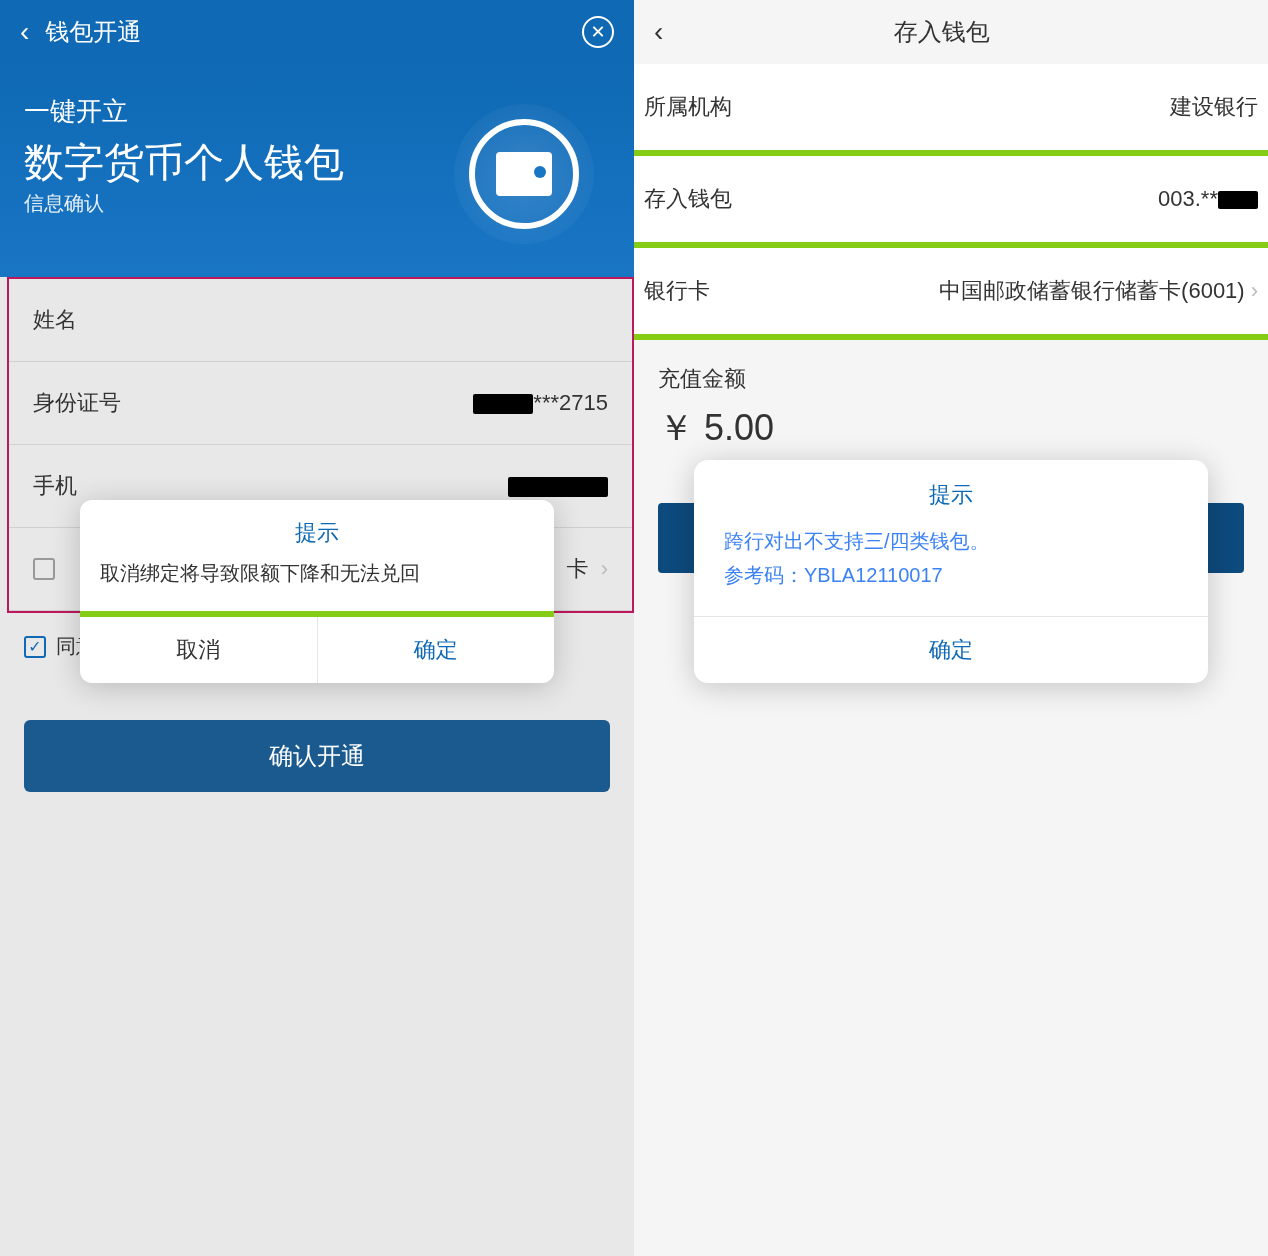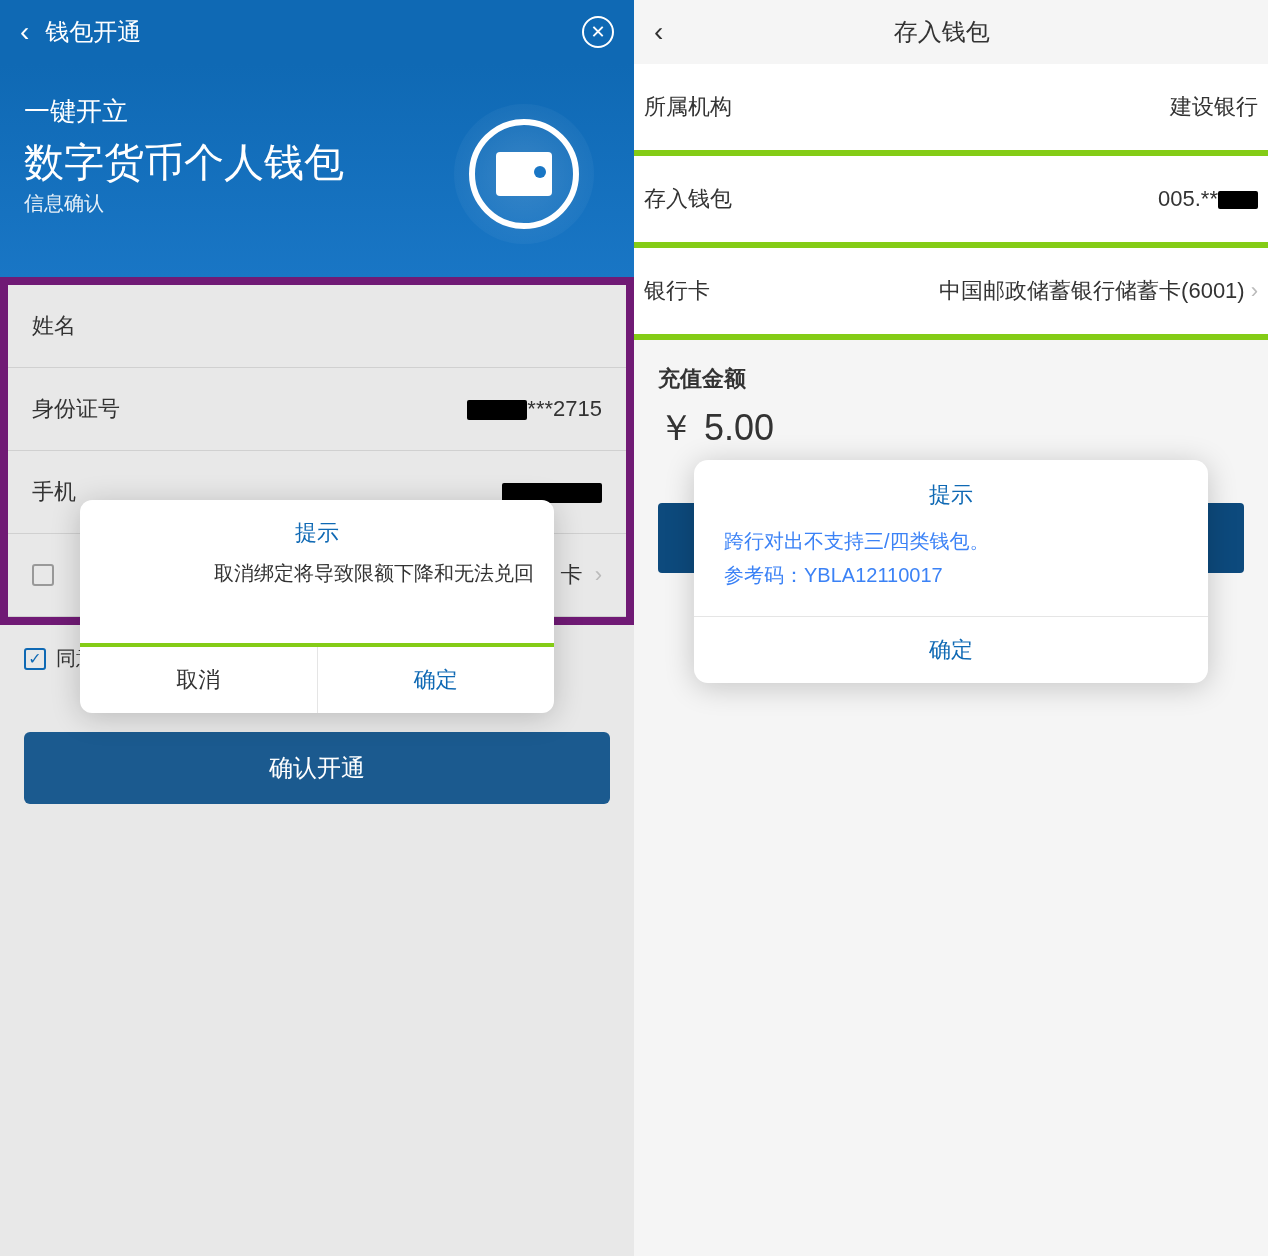--- a/index.html
+++ b/index.html
@@ -16,54 +16,54 @@
 
 .hero { background: linear-gradient(180deg, #0f69b4 0%, #1976c5 100%); padding: 30px 24px 60px; color: #fff; position: relative; }
 .hero-line1 { font-size: 26px; margin-bottom: 6px; }
 .hero-line2 { font-size: 40px; }
 .hero-sub { font-size: 20px; opacity: 0.9; }
 .wallet-circle { position: absolute; right: 40px; top: 40px; width: 140px; height: 140px; border-radius: 50%; background: radial-gradient(circle, rgba(255,255,255,0.15) 0%, rgba(255,255,255,0.05) 60%, rgba(255,255,255,0) 100%); display: flex; align-items: center; justify-content: center; }
 .wallet-ring { width: 110px; height: 110px; border: 6px solid #fff; border-radius: 50%; display: flex; align-items: center; justify-content: center; }
 .wallet-icon { width: 56px; height: 44px; background: #fff; border-radius: 4px; position: relative; }
 .wallet-icon::after { content: ""; position: absolute; right: 6px; top: 14px; width: 12px; height: 12px; border-radius: 50%; background: #1976c5; }
 
-.form { background: #701a75; padding: 8px; }
+.form { background: #be185d; padding: 2px; margin-left: 7px; }
 .form-row { background: #e8e8e8; border-bottom: 1px solid #d0d0d0; padding: 26px 24px; display: flex; justify-content: space-between; align-items: center; }
 .form-label { font-size: 22px; color: #333; }
 .form-value { font-size: 22px; color: #333; }
 
 .agree-row { padding: 20px 24px; display: flex; align-items: center; gap: 10px; font-size: 20px; }
 .checkbox { width: 22px; height: 22px; border: 2px solid #0f69b4; border-radius: 3px; display: inline-flex; align-items: center; justify-content: center; color: #0f69b4; font-size: 16px; cursor: pointer; }
 .agree-text { color: #333; }
 .agree-link { color: #0f69b4; }
 
 .confirm-btn { margin: 40px 24px; background: #1b5a8f; color: #fff; font-size: 24px; padding: 20px; text-align: center; border-radius: 6px; cursor: pointer; }
 
 
 .overlay-left { position: absolute; top: 0; left: 0; right: 0; bottom: 0; background: rgba(0,0,0,0.0); pointer-events: none; }
 .dialog-left { position: absolute; top: 500px; left: 80px; right: 80px; background: #fff; border-radius: 12px; overflow: hidden; box-shadow: 0 4px 30px rgba(0,0,0,0.2); pointer-events: auto; }
 .dialog-title { text-align: center; color: #0f69b4; font-size: 22px; padding: 18px 0 12px; }
-.dialog-msg { text-align: right; color: #333; font-size: 20px; padding: 0 20px 24px; }
-.dialog-btns { display: flex; border-top: 4px solid #84cc16; margin-top: 32px; }
+.dialog-msg { text-align: left; color: #333; font-size: 20px; padding: 0 20px 24px; }
+.dialog-btns { display: flex; border-top: 6px solid #84cc16; }
 .dialog-btn { flex: 1; text-align: center; padding: 18px; font-size: 22px; cursor: pointer; }
 .dialog-btn.cancel { color: #333; border-right: 1px solid #e5e5e5; }
 .dialog-btn.ok { color: #0f69b4; }
 
 
 .right-header { height: 64px; display: flex; align-items: center; padding: 0 20px; background: #f5f5f5; }
 .right-back { font-size: 28px; color: #333; cursor: pointer; }
 .right-title { flex: 1; text-align: center; font-size: 24px; color: #333; margin-right: 28px; }
 
 .info-row { background: #fff; border-bottom: 6px solid #84cc16; padding: 28px 10px; display: flex; justify-content: space-between; align-items: center; }
 .info-label { font-size: 22px; color: #333; }
 .info-value { font-size: 22px; color: #333; }
 .info-value.link { color: #333; }
 .chev { color: #bbb; margin-left: 6px; }
 
-.amount-label { padding: 24px 24px 10px; font-size: 22px; color: #333; font-weight: bold; }
+.amount-label { padding: 24px 24px 10px; font-size: 22px; color: #333; }
 .amount-val { padding: 0 24px 30px; font-size: 36px; color: #333; }
 
 .submit-btn-right { margin: 20px 24px; background: #0d4a7d; height: 70px; border-radius: 4px; cursor: pointer; }
 
 
 .dialog-right { position: absolute; top: 460px; left: 60px; right: 60px; background: #fff; border-radius: 14px; overflow: hidden; box-shadow: 0 4px 30px rgba(0,0,0,0.2); }
 .dialog-right .dialog-title { padding: 20px 0 14px; }
 .dialog-right .dialog-body { padding: 0 30px 24px; font-size: 20px; color: #3b82f6; line-height: 1.7; }
 .dialog-right .dialog-ok { border-top: 1px solid #e5e5e5; text-align: center; padding: 18px; color: #0f69b4; font-size: 22px; cursor: pointer; }
 
@@ -138,21 +138,21 @@
     <span class="right-back">‹</span>
     <span class="right-title">存入钱包</span>
   </div>
 
   <div class="info-row">
     <span class="info-label">所属机构</span>
     <span class="info-value">建设银行</span>
   </div>
   <div class="info-row">
     <span class="info-label">存入钱包</span>
-    <span class="info-value"><span>005.**</span><span class="redacted" style="width:40px;height:18px;"></span></span>
+    <span class="info-value"><span>003.**</span><span class="redacted" style="width:40px;height:18px;"></span></span>
   </div>
   <div class="info-row">
     <span class="info-label">银行卡</span>
     <span class="info-value link"><span>中国邮政储蓄银行储蓄卡(6001)</span><span class="chev">›</span></span>
   </div>
 
   <div class="amount-label">充值金额</div>
   <div class="amount-val">￥ 5.00</div>
 
   <div class="submit-btn-right"></div>

